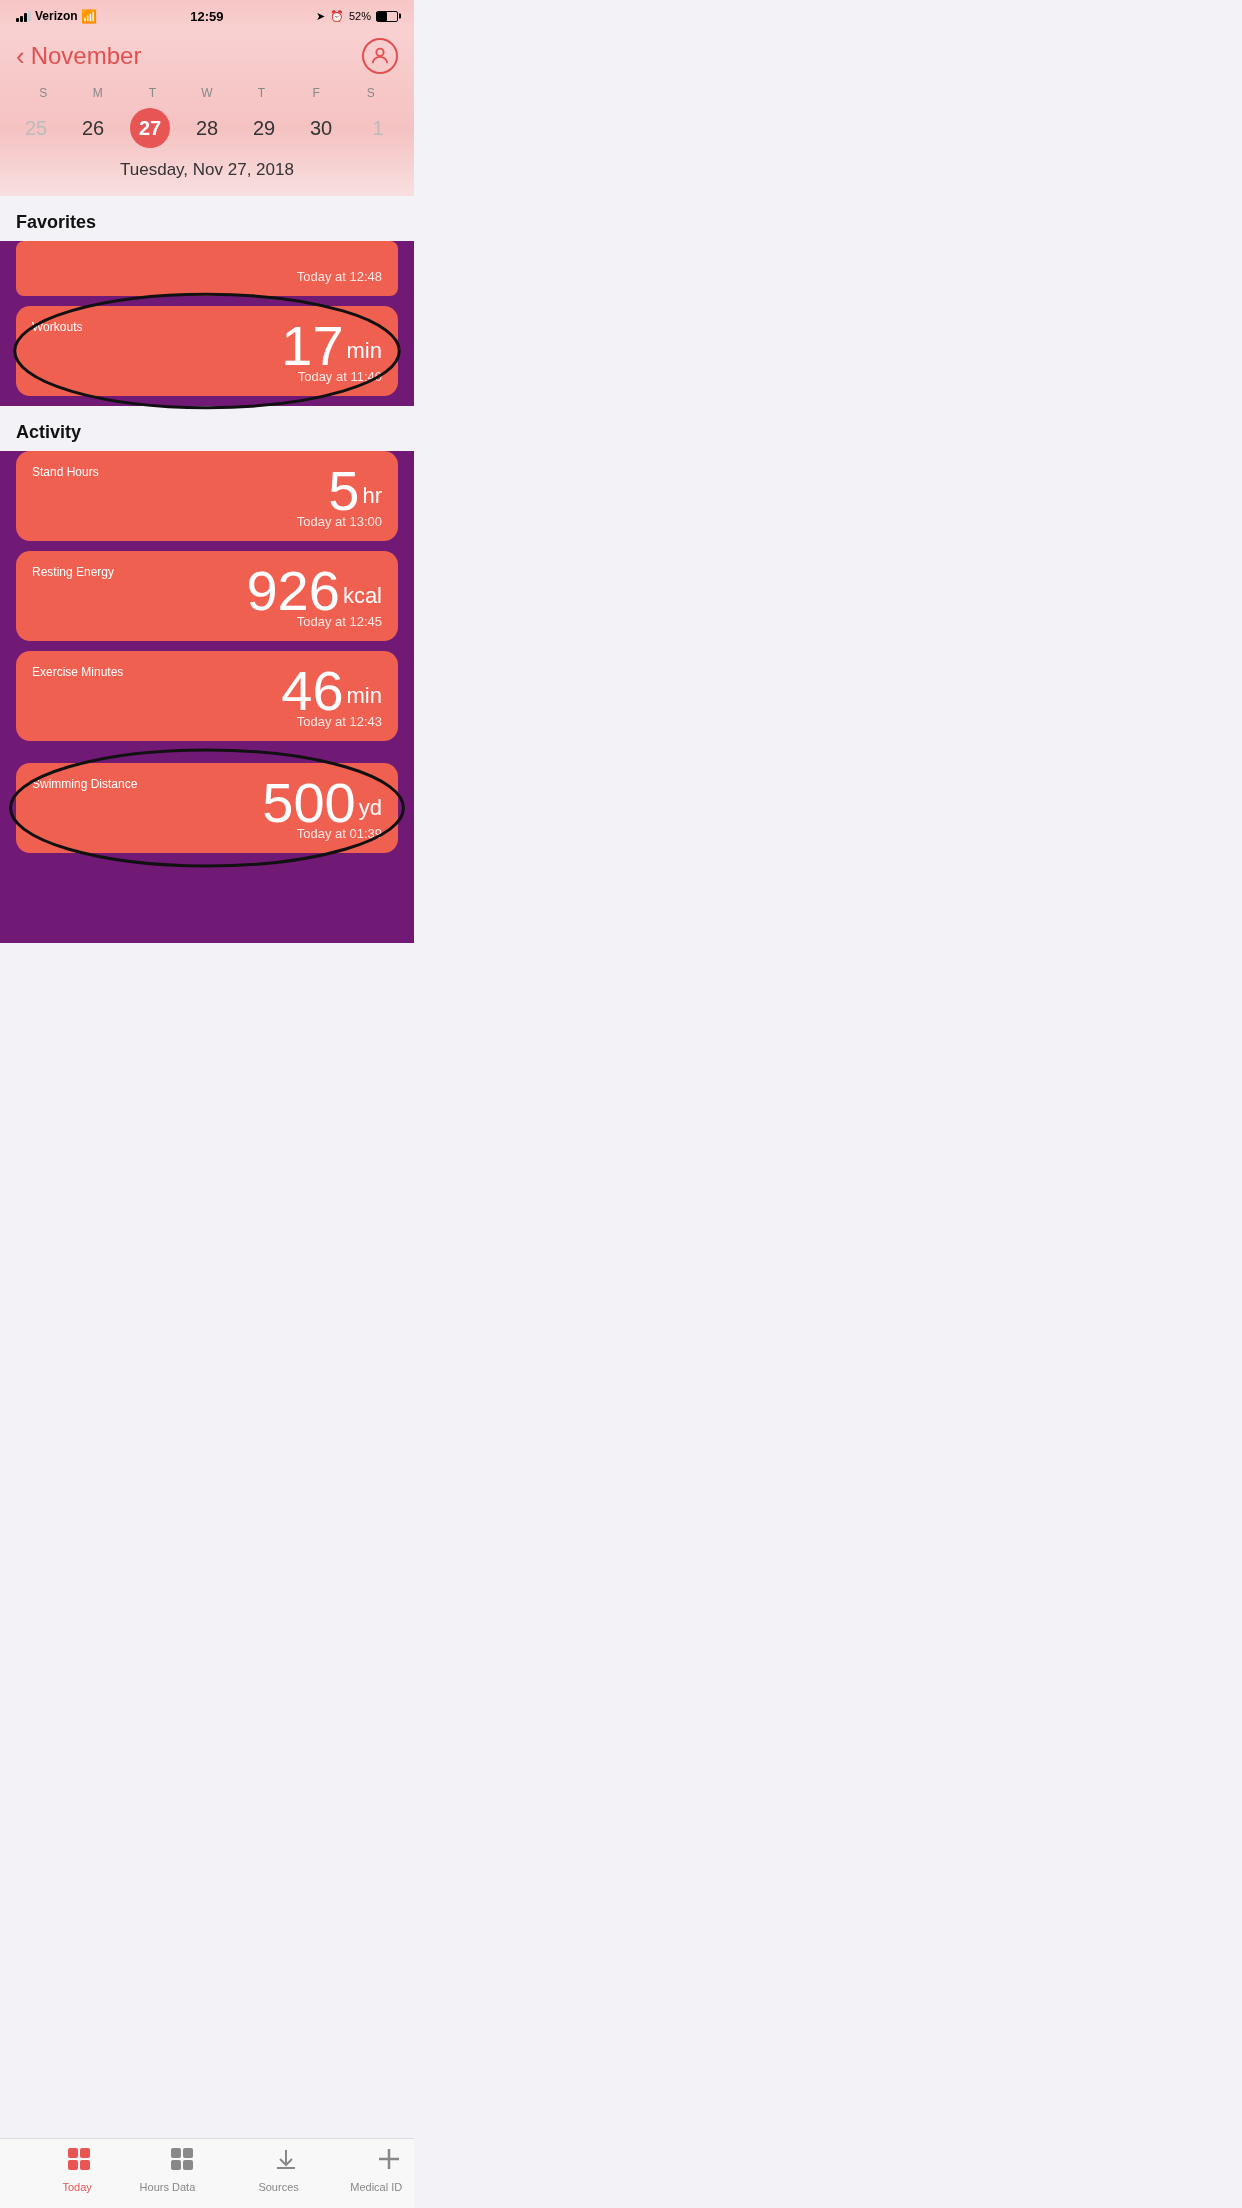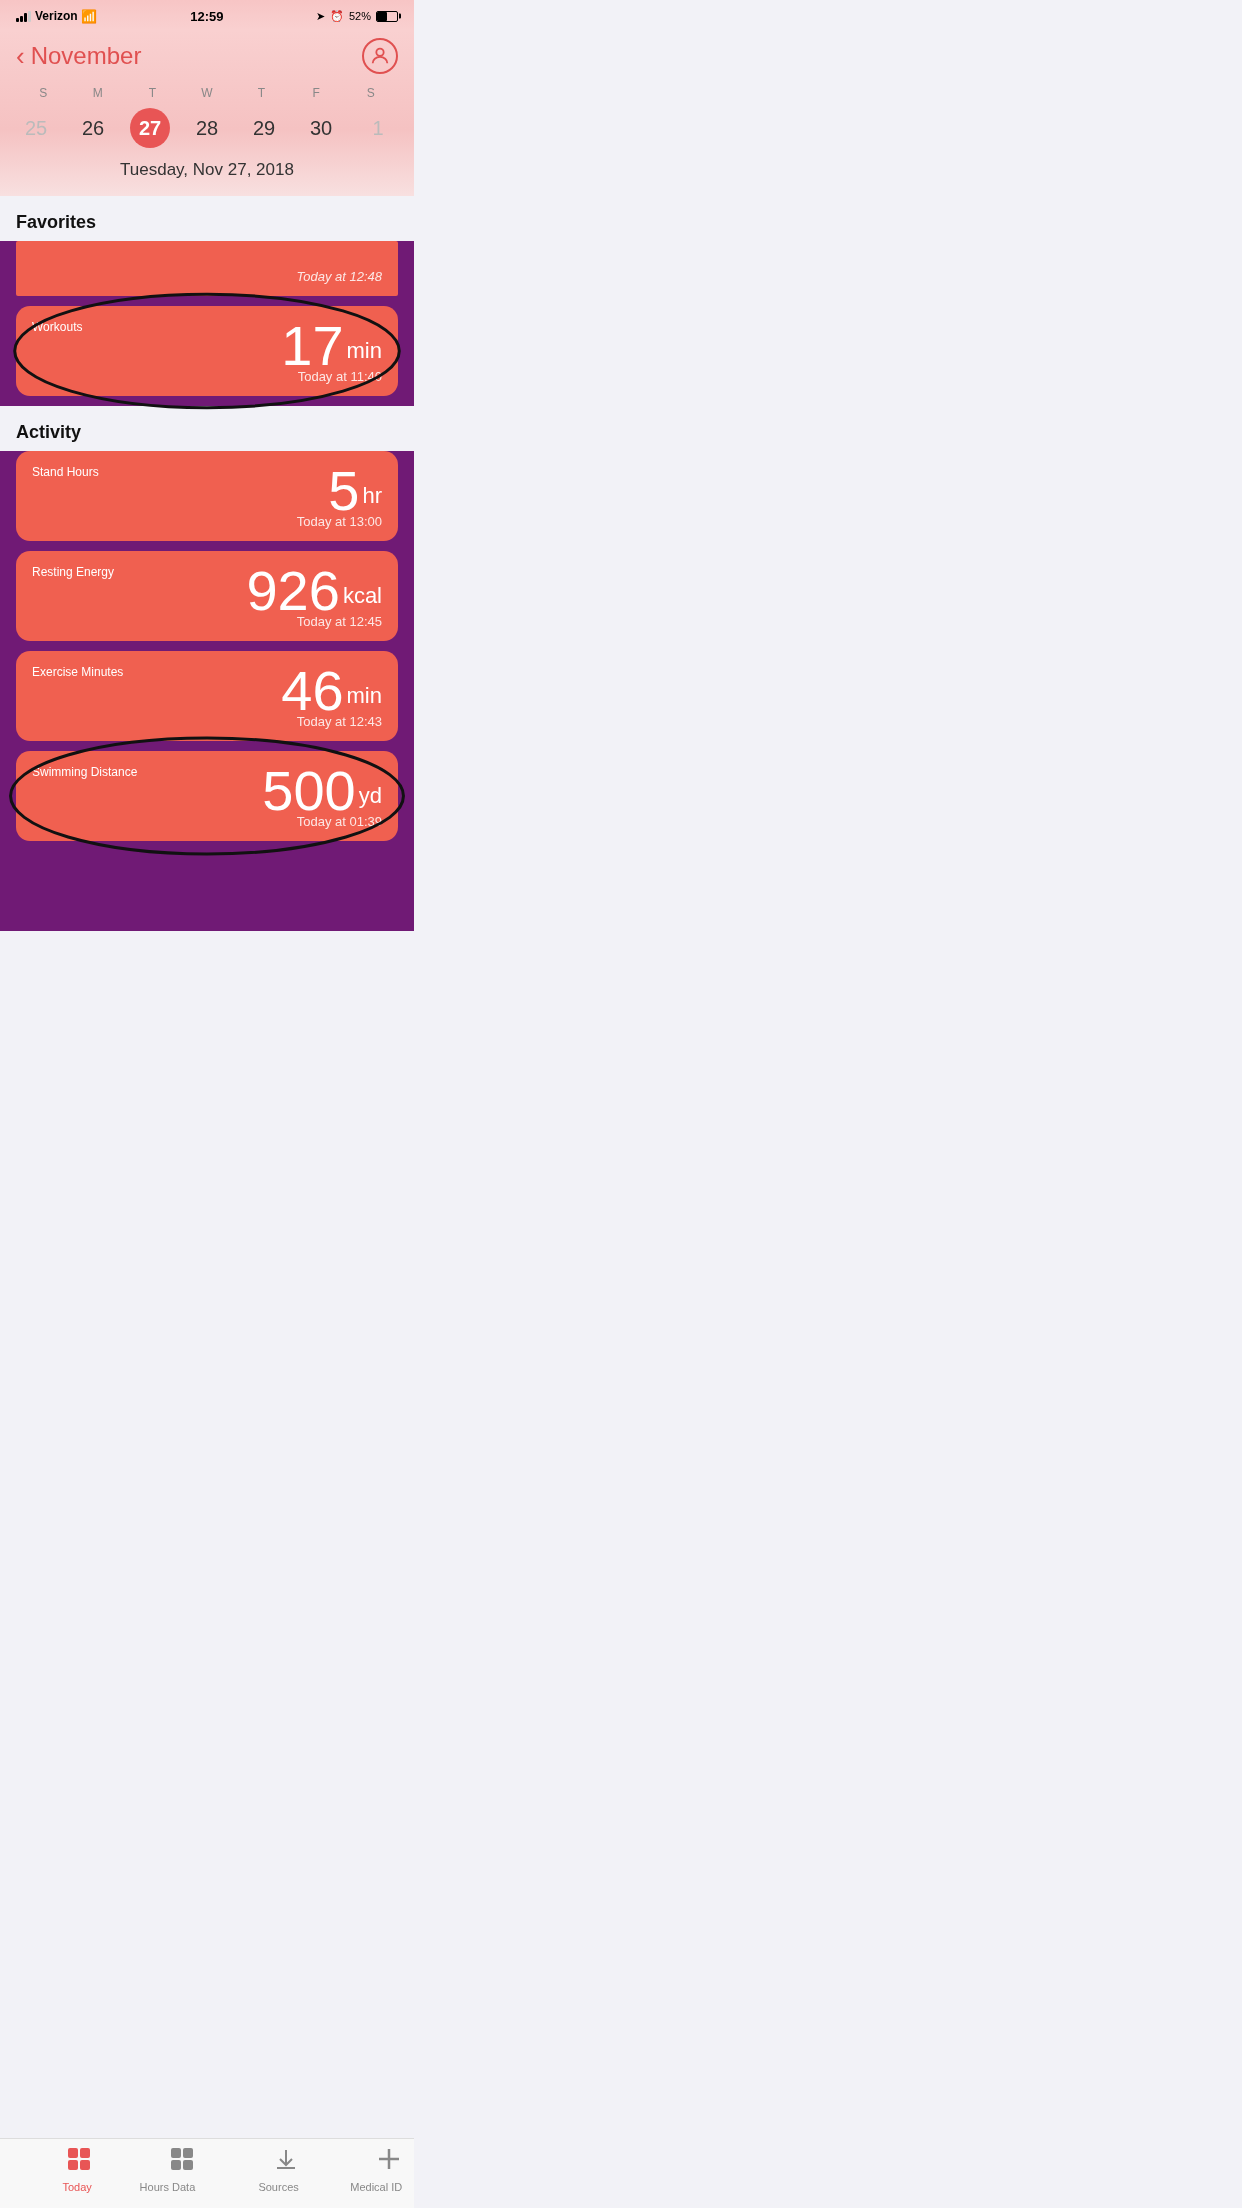--- a/index.html
+++ b/index.html
@@ -321,21 +321,21 @@
     <div class="date-cell muted">1</div>
   </div>
 
   <div class="date-label">Tuesday, Nov 27, 2018</div>
 </div>
 
 <div class="content">
 
   <div class="section-header">Favorites</div>
 
-  <div class="health-card" style="min-height:55px; margin-bottom:10px; border-radius:2px;font-style:italic;">
+  <div class="health-card" style="min-height:55px; margin-bottom:10px; border-radius:8px;">
     <div class="card-value-row">
       <span style="font-size:40px; font-weight:200; color:rgba(255,255,255,0.6);"></span>
     </div>
     <div class="card-timestamp">Today at 12:48</div>
   </div>
 
   <div style="position:relative; margin: 0 16px 10px;">
     <div class="health-card" style="margin: 0; border-radius:14px;">
       <div class="card-label">Workouts</div>
       <div class="card-value-row">
@@ -363,21 +363,21 @@
 
   <div class="health-card">
     <div class="card-label">Resting Energy</div>
     <div class="card-value-row">
       <span class="card-value-big">926</span>
       <span class="card-value-unit">kcal</span>
     </div>
     <div class="card-timestamp">Today at 12:45</div>
   </div>
 
-  <div style="position:relative; margin: 0 16px 10px;">
+  <div style="position:relative; margin: 0 16px 22px;">
     <div class="health-card" style="margin:0; border-radius:14px;">
       <div class="card-label">Exercise Minutes</div>
       <div class="card-value-row">
         <span class="card-value-big">46</span>
         <span class="card-value-unit">min</span>
       </div>
       <div class="card-timestamp">Today at 12:43</div>
     </div>
   </div>
 

